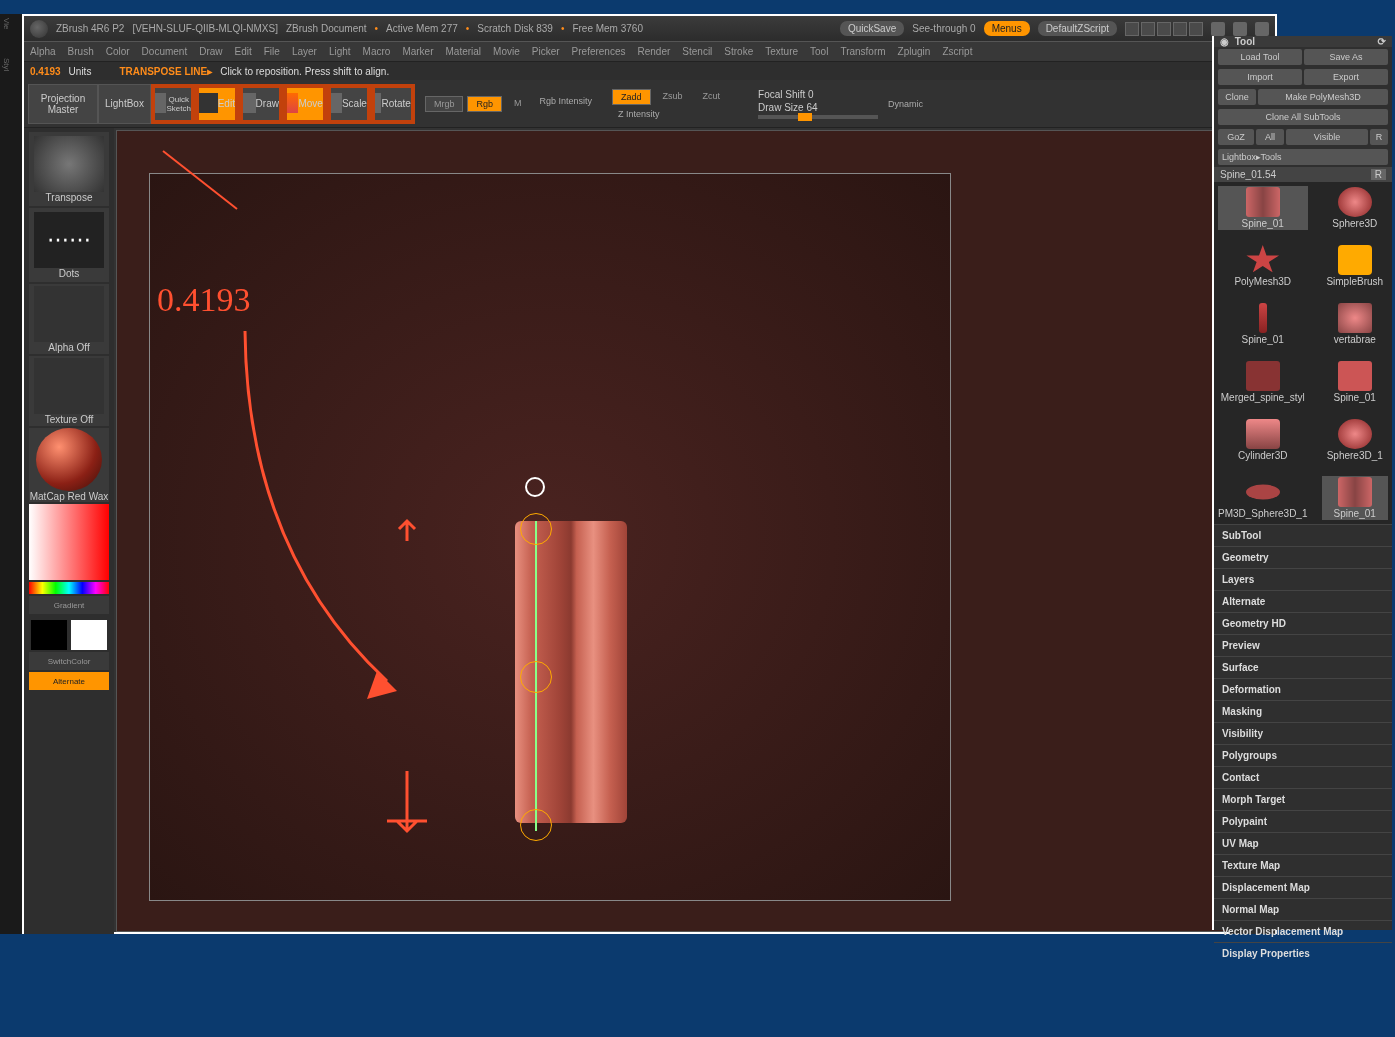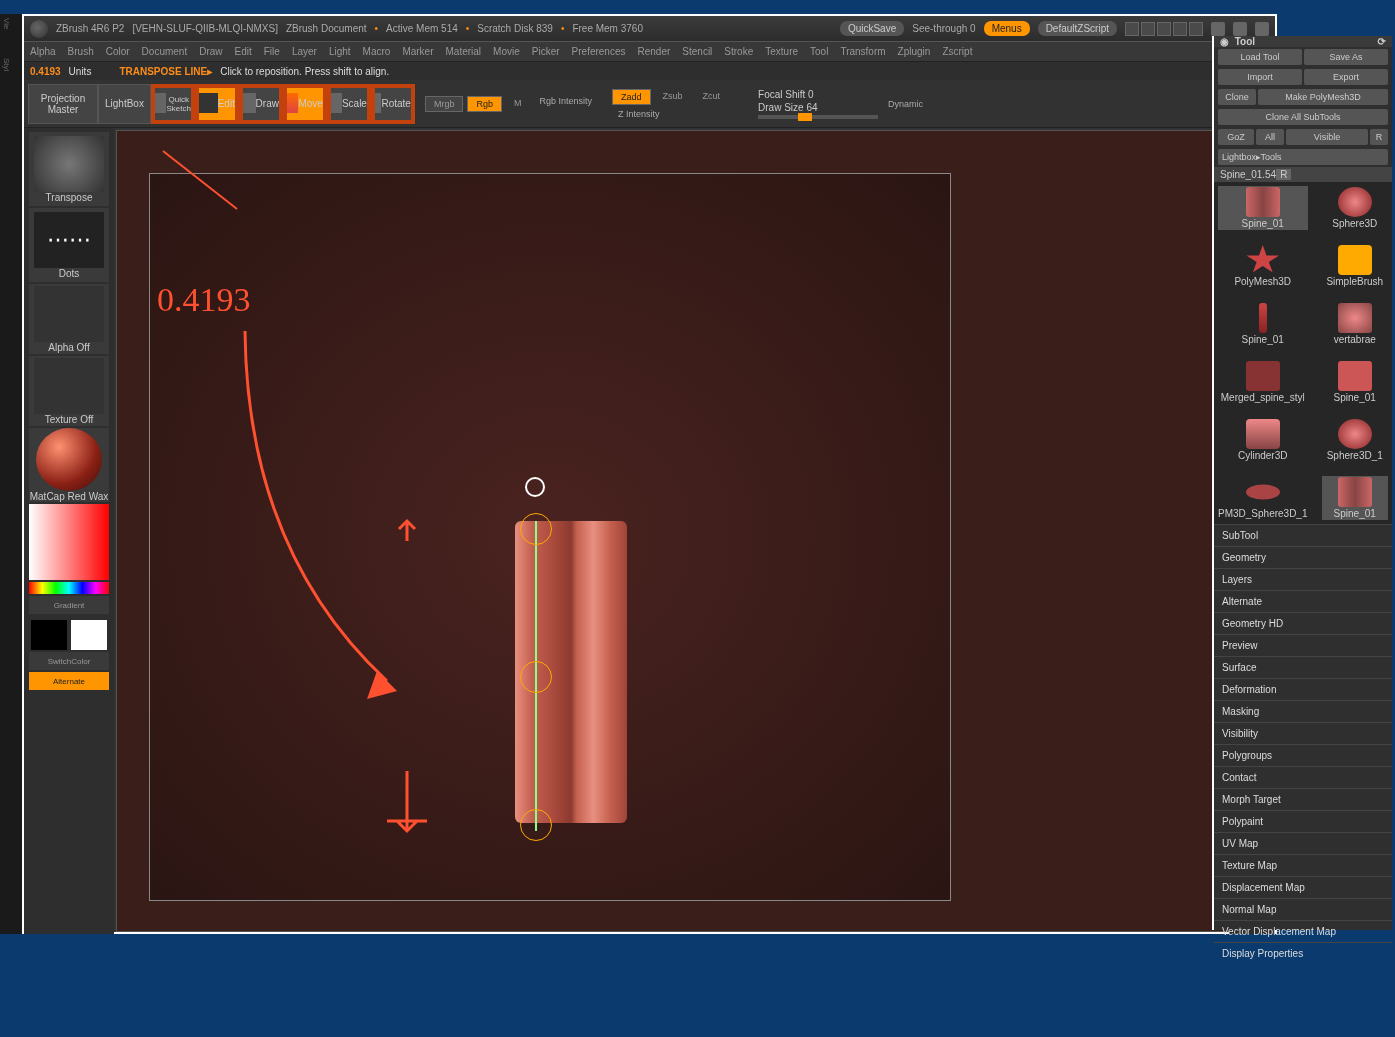--- a/index.html
+++ b/index.html
@@ -58,47 +58,47 @@
 .right-rail{width:46px;background:#2e2e2e;display:flex;flex-direction:column;align-items:center;padding:2px;gap:4px}
 .right-rail .rb{width:40px;height:32px;background:#444;display:flex;flex-direction:column;align-items:center;justify-content:center;font-size:8px;color:#aaa;border:1px solid #555}
 .right-rail .rb.floor{background:#ff9500;color:#222}
 .right-rail .rb.xyz{background:#ff9500;color:#222;height:16px}
 .right-rail .rb .ic{width:18px;height:14px;background:#666;margin-bottom:1px}
 .tool-panel{position:absolute;right:3px;top:36px;width:180px;height:894px;background:#2f2f2f;border-left:2px solid #fff;display:flex;flex-direction:column}
 .tool-panel .hdr{height:22px;background:#3a3a3a;display:flex;align-items:center;padding:0 6px;font-size:11px;font-weight:bold}
 .tool-panel .row{display:flex;gap:2px;padding:2px 4px}
 .tool-panel .tb{flex:1;background:#555;padding:3px 4px;font-size:9px;text-align:center;border-radius:2px}
 .tool-panel .tb.sm{flex:0 0 18px}
-.tool-panel .tool-name{background:#444;padding:2px 6px;font-size:9px;display:flex;}
+.tool-panel .tool-name{background:#444;padding:2px 6px;font-size:9px;display:flex;justify-content:space-between}
 .tool-panel .tool-grid{display:grid;grid-template-columns:1fr 1fr;gap:14px;padding:4px;background:#262626}
 .tool-panel .tg-item{display:flex;flex-direction:column;align-items:center;font-size:8px;height:44px;justify-content:center}
 .tool-panel .tg-item .th{width:34px;height:30px;background:#4a2020;border-radius:3px;margin-bottom:1px}
 .tool-panel .tg-item.sel{background:#555}
-.tool-panel .section{padding:5px 8px;font-size:10px;font-weight:normal;color:#ddd;border-top:1px solid #444;cursor:pointer}
+.tool-panel .section{padding:5px 8px;font-size:10px;font-weight:bold;color:#ddd;border-top:1px solid #444;cursor:pointer}
 .left-strip{position:absolute;left:0;top:14px;width:22px;height:920px;background:#1a1a1a}
 .left-strip .ls-item{height:40px;writing-mode:vertical-rl;font-size:8px;color:#666;padding:4px 2px}
 svg.arrow{position:absolute;pointer-events:none}
 </style>
 </head>
 <body>
 
 <div class="left-strip">
   <div class="ls-item">Vie</div>
   <div class="ls-item">Styl</div>
 </div>
 
 <div class="outer-frame">
 
 <div class="titlebar">
   <div class="logo"></div>
   <span class="t-text">ZBrush 4R6 P2</span>
   <span class="t-text">[VEHN-SLUF-QIIB-MLQI-NMXS]</span>
   <span class="t-text">ZBrush Document</span>
   <span class="t-orange">•</span>
-      <span class="t-text">Active Mem 514</span>
+      <span class="t-text">Active Mem 277</span>
   <span class="t-orange">•</span>
       <span class="t-text">Scratch Disk 839</span>
   <span class="t-orange">•</span>
       <span class="t-text">Free Mem 3760</span>
   <span class="spacer"></span>
   <span class="btn">QuickSave</span>
   <span class="t-text">See-through  0</span>
   <span class="btn menus">Menus</span>
   <span class="btn">DefaultZScript</span>
   <div class="icon-strip">

